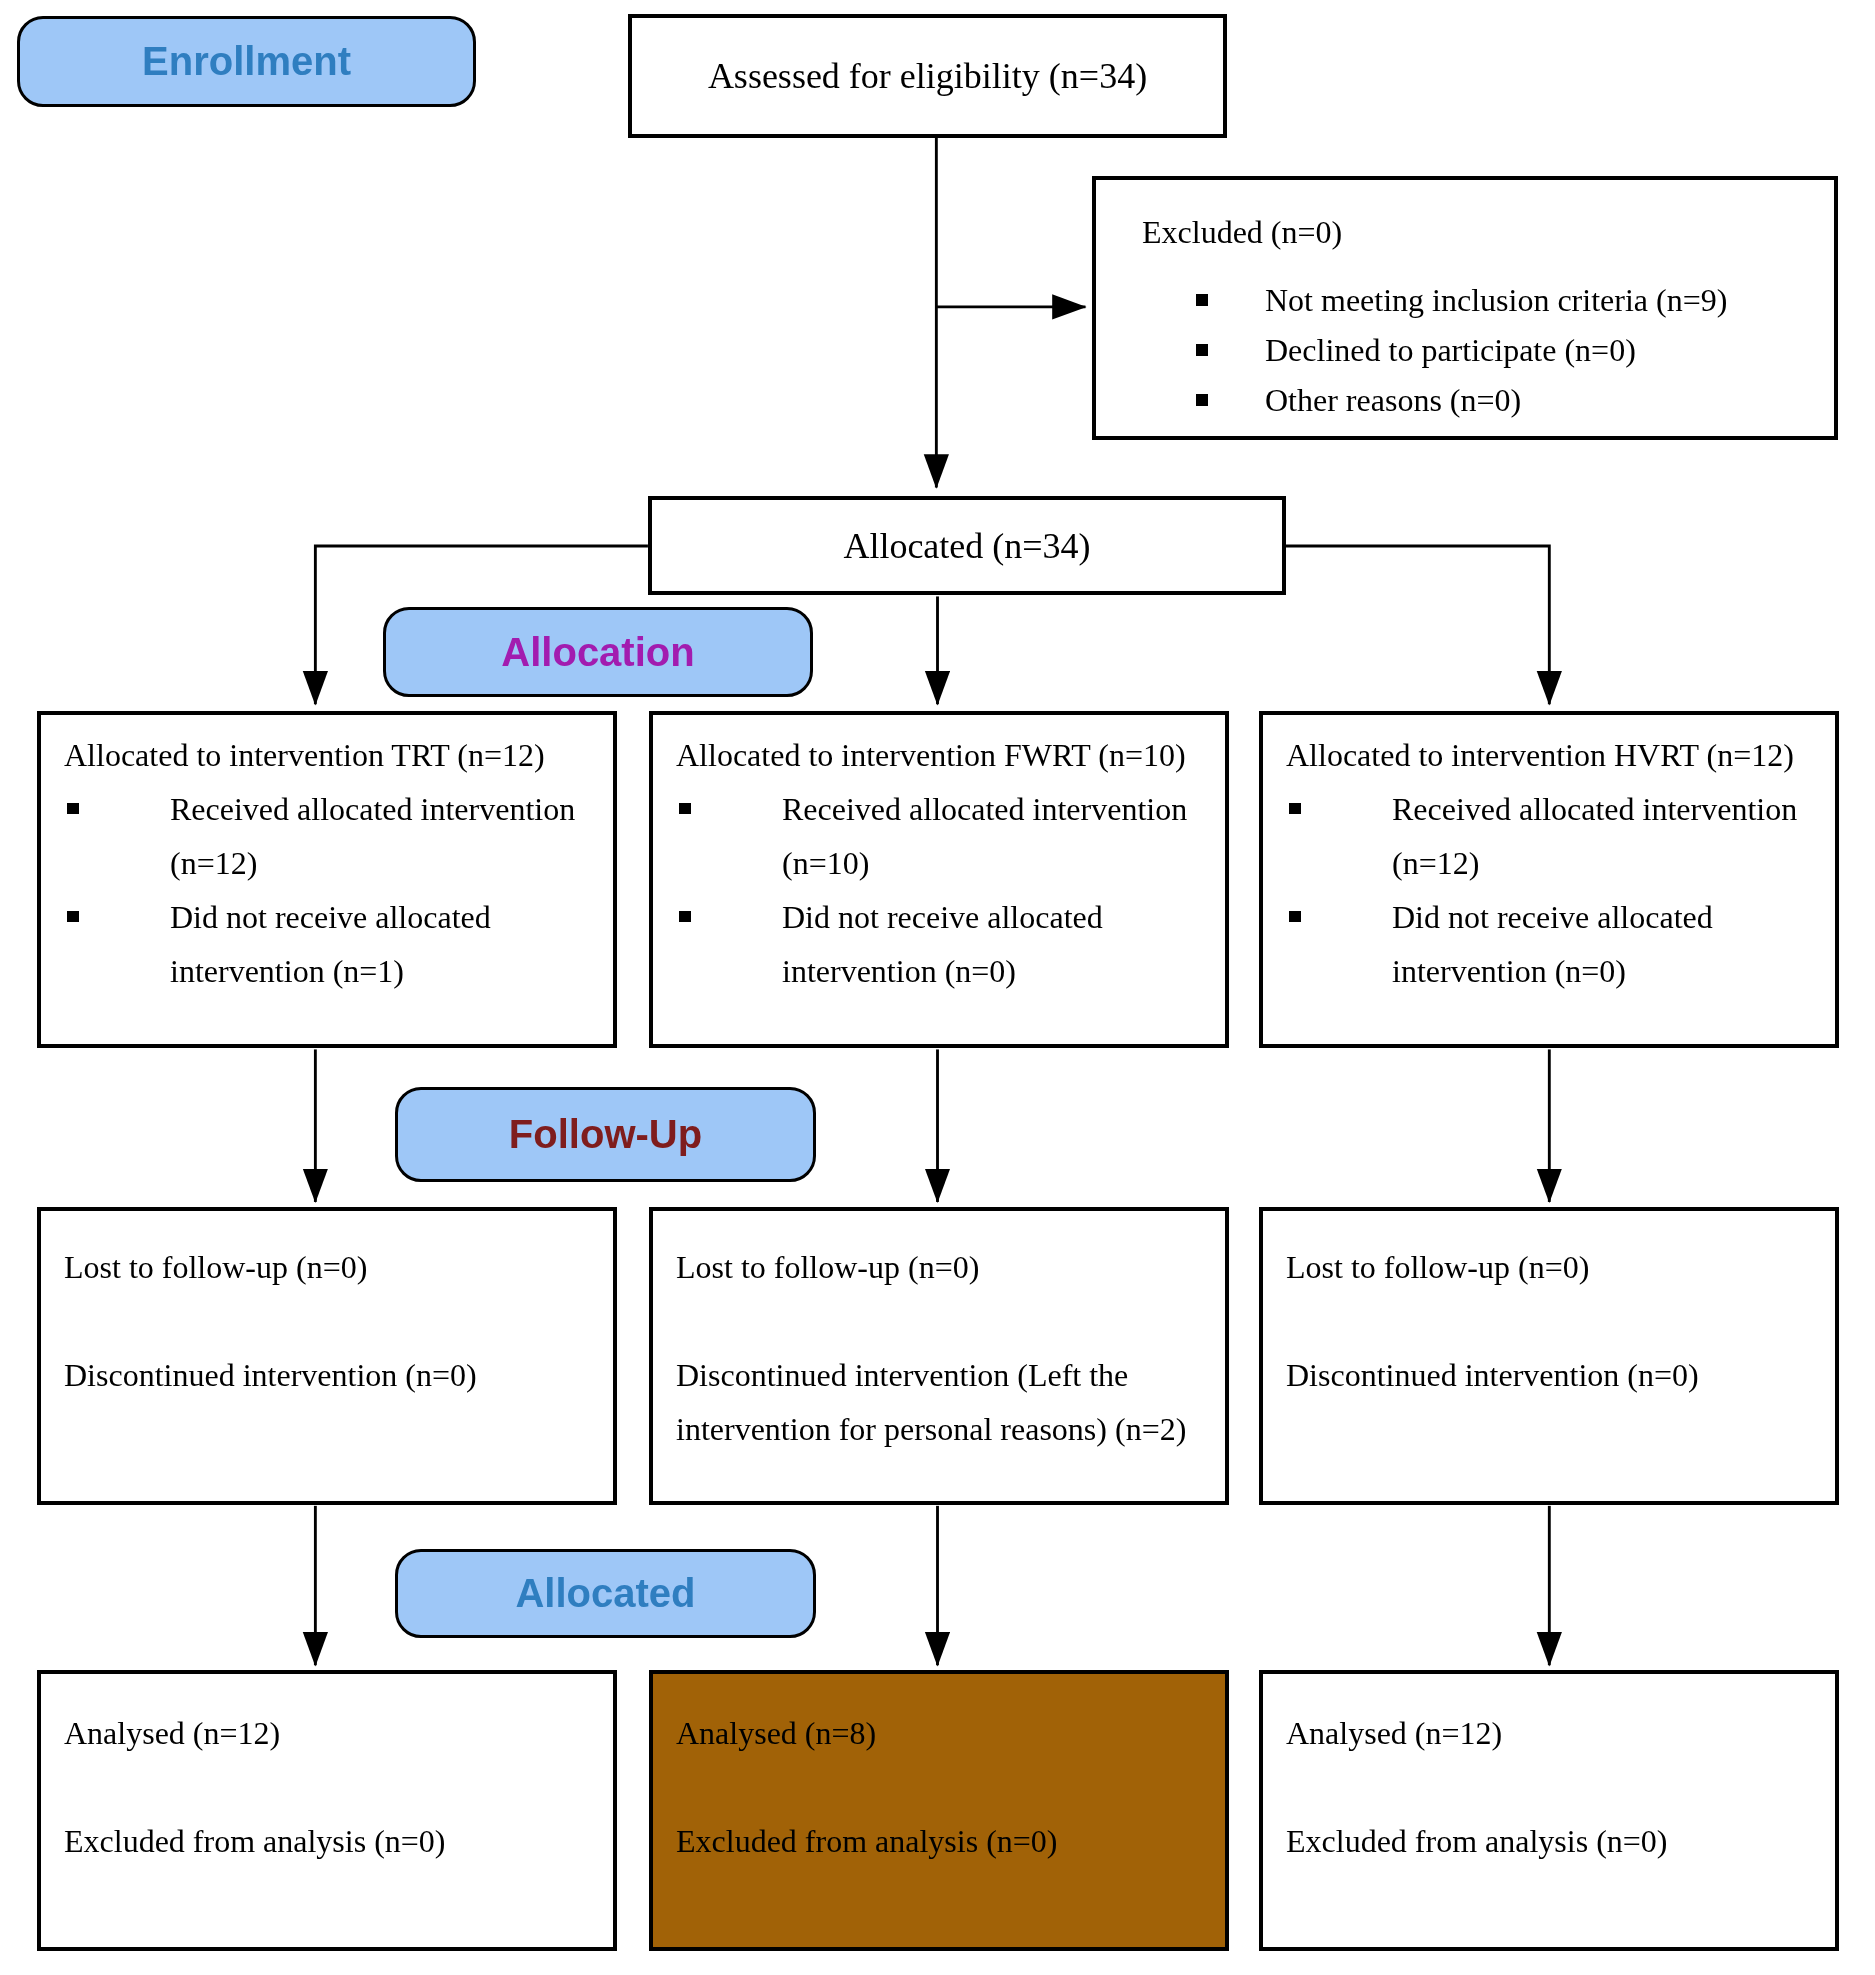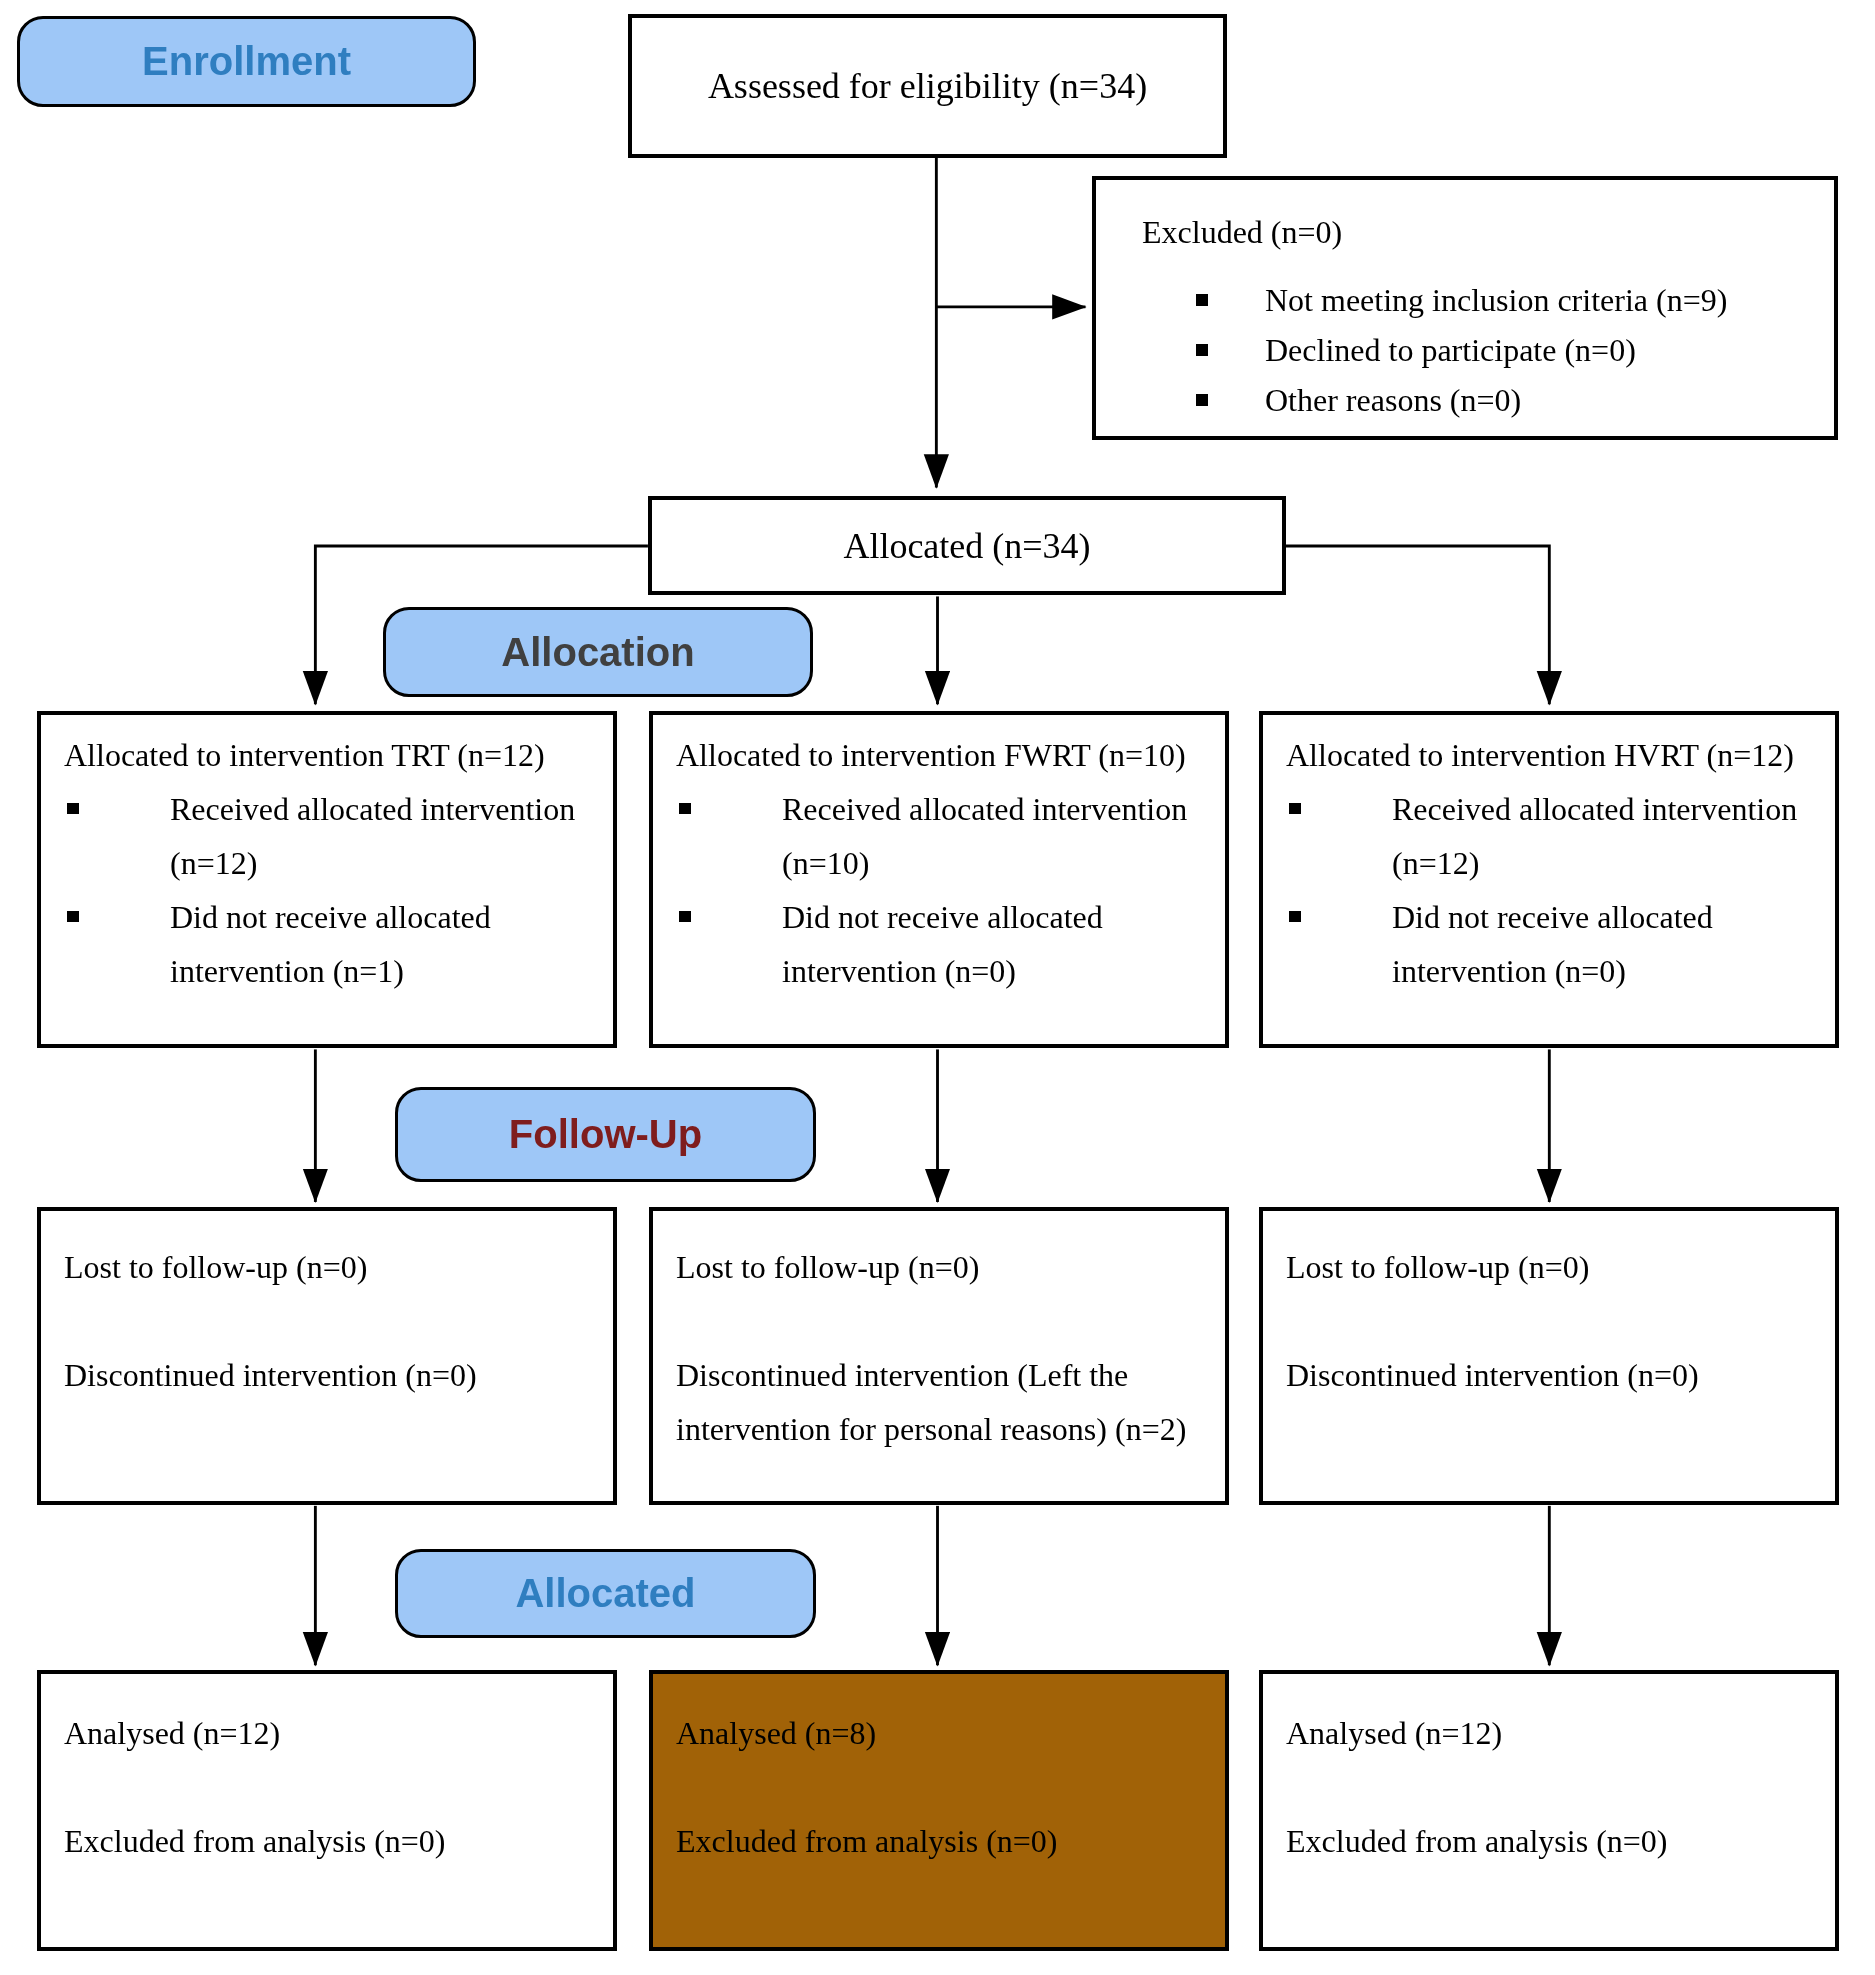--- a/index.html
+++ b/index.html
@@ -65,25 +65,25 @@
     <path d="M2140,952 L2702,952 L2702,1228" fill="none" stroke="#000" stroke-width="5" marker-end="url(#ah)"></path>
     <line x1="550" y1="1830" x2="550" y2="2096" stroke="#000" stroke-width="5" marker-end="url(#ah)"></line>
     <line x1="1635" y1="1830" x2="1635" y2="2096" stroke="#000" stroke-width="5" marker-end="url(#ah)"></line>
     <line x1="2702" y1="1830" x2="2702" y2="2096" stroke="#000" stroke-width="5" marker-end="url(#ah)"></line>
     <line x1="550" y1="2626" x2="550" y2="2904" stroke="#000" stroke-width="5" marker-end="url(#ah)"></line>
     <line x1="1635" y1="2626" x2="1635" y2="2904" stroke="#000" stroke-width="5" marker-end="url(#ah)"></line>
     <line x1="2702" y1="2626" x2="2702" y2="2904" stroke="#000" stroke-width="5" marker-end="url(#ah)"></line>
   </svg>
 
   <div class="stage-badge" style="left: 17px; top: 16px; width: 459px; height: 91px; background: rgb(158, 199, 247); color: rgb(47, 126, 192); border-color: rgb(0, 0, 0);">Enrollment</div>
-  <div class="stage-badge" style="left: 383px; top: 607px; width: 430px; height: 90px; background: rgb(158, 199, 247); color: #404040; border-color: rgb(0, 0, 0);">Allocation</div>
+  <div class="stage-badge" style="left: 383px; top: 607px; width: 430px; height: 90px; background: rgb(158, 199, 247); color: #a21caf; border-color: rgb(0, 0, 0);">Allocation</div>
   <div class="stage-badge" style="left: 395px; top: 1087px; width: 421px; height: 95px; background: rgb(158, 199, 247); color: #7f1d1d; border-color: rgb(0, 0, 0);">Follow-Up</div>
   <div class="stage-badge" style="left: 395px; top: 1549px; width: 421px; height: 89px; background: rgb(158, 199, 247); color: rgb(47, 126, 192); border-color: rgb(0, 0, 0);">Allocated</div>
 
-  <div class="box center-box" style="left: 628px; top: 14.3px; width: 599px; height: 144px; border-color: rgb(0, 0, 0); background: rgb(255, 255, 255);">
+  <div class="box center-box" style="left: 628px; top: 14.3px; width: 599px; height: 124px; border-color: rgb(0, 0, 0); background: rgb(255, 255, 255);">
     <span>Assessed for eligibility (n=34)</span>
   </div>
 
   <div class="box text-box" style="left: 1092px; top: 176px; width: 746px; height: 264px; border-color: rgb(0, 0, 0); background: rgb(255, 255, 255);">
     <div class="excluded-title">Excluded (n=0)</div>
     <div class="excluded-items">
       <div class="bullet-item">
         <span class="bullet-marker"></span>
         <span class="bullet-text">Not meeting inclusion criteria (n=9)</span>
       </div>

